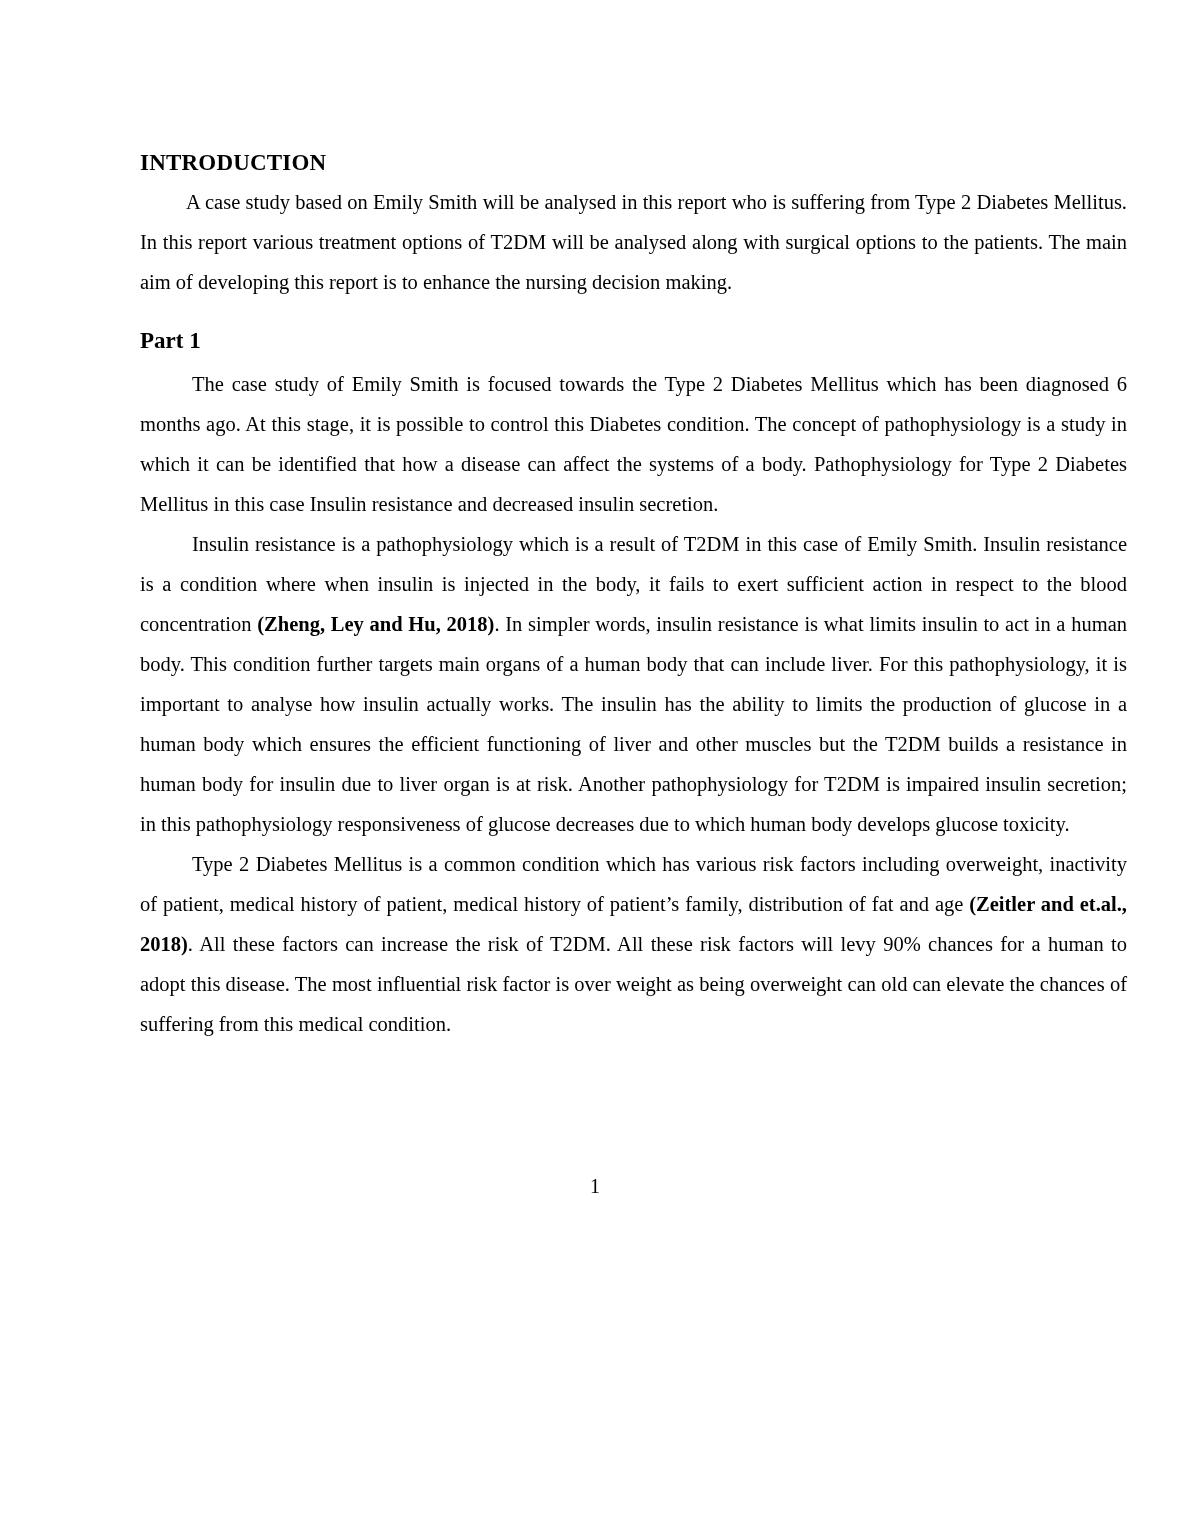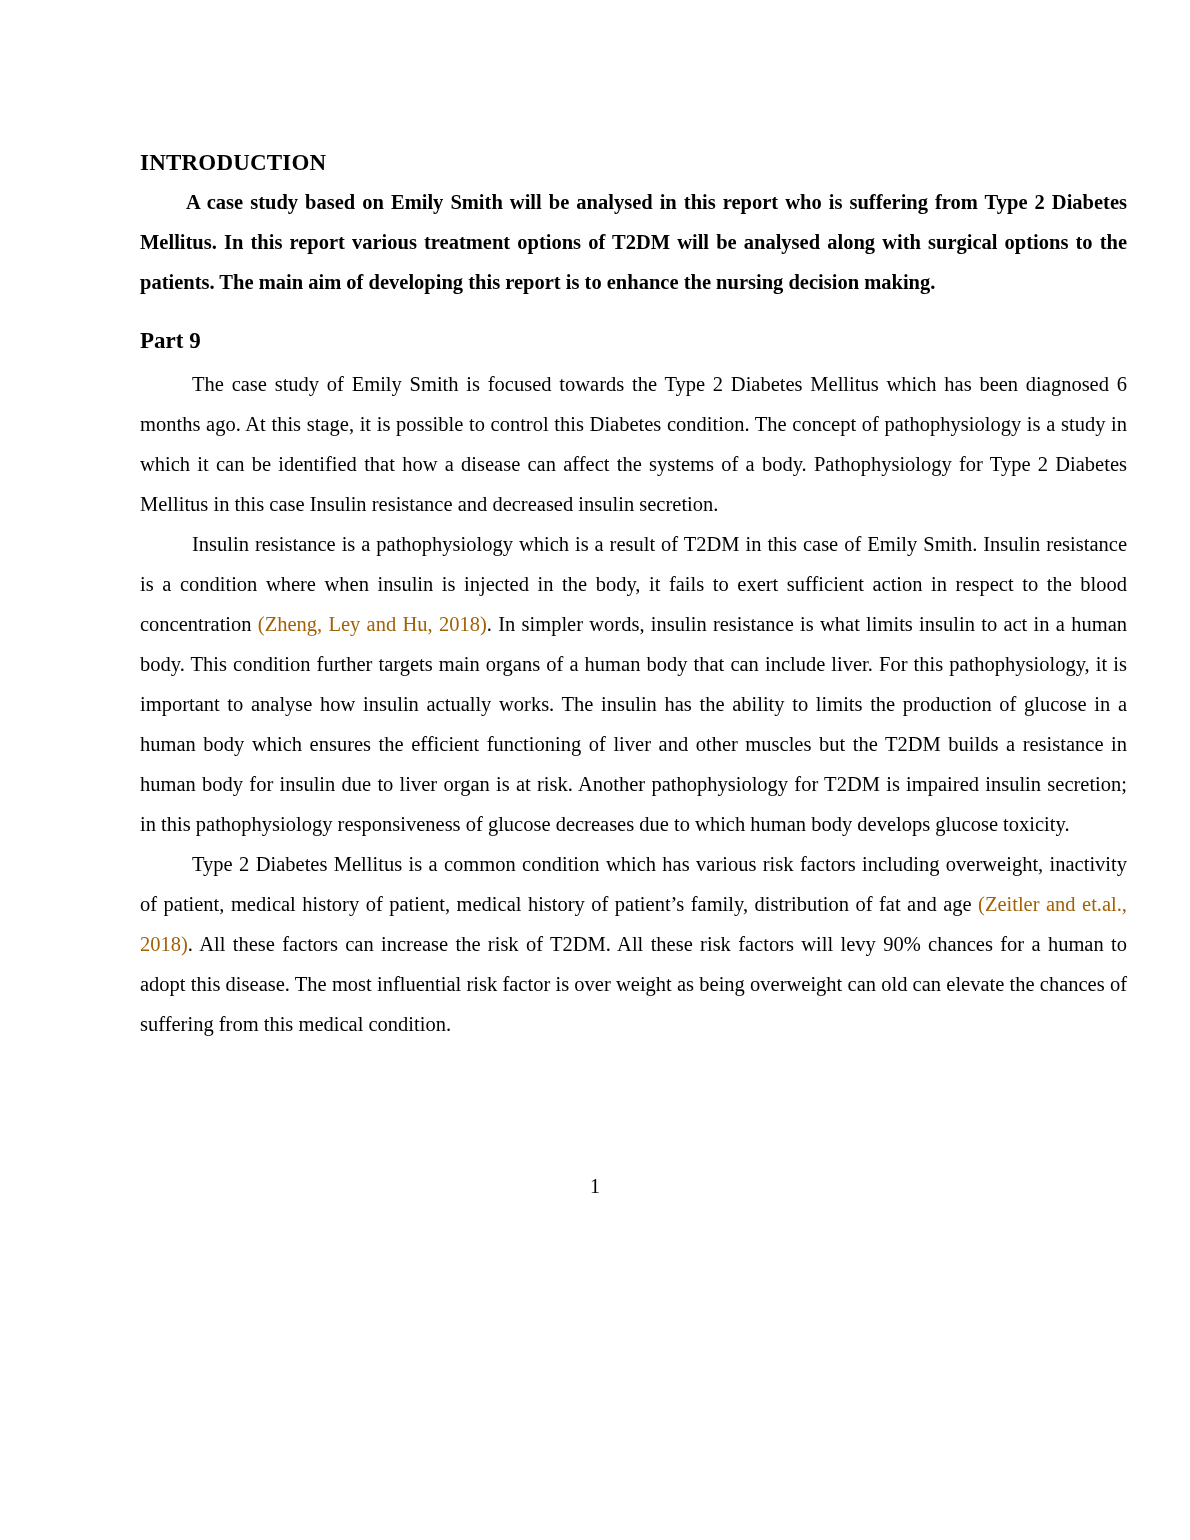--- a/index.html
+++ b/index.html
@@ -40,44 +40,44 @@
   p.body-par {
     font-size: 20.5px;
     line-height: 40px;
     margin: 0 0 0 0;
     text-align: justify;
     text-indent: 52px;
     hyphens: none;
   }
   p.body-par.first-after-heading {
     text-indent: 46px;
-    font-weight: bold;
   }
   .cite {
-    color: #a16207;
+    color: #000000;
+    font-weight: bold;
   }
   .page-number {
     position: absolute;
     bottom: 42px;
     left: 0;
     width: 1190px;
     text-align: center;
     font-size: 20px;
   }
 </style>
 </head>
 <body>
 
 <div class="page">
 
   <h1 class="doc-heading">INTRODUCTION</h1>
 
   <p class="body-par first-after-heading">A case study based on Emily Smith will be analysed in this report who is suffering from Type 2 Diabetes Mellitus. In this report various treatment options of T2DM will be analysed along with surgical options to the patients. The main aim of developing this report is to enhance the nursing decision making.</p>
 
-  <h2 class="doc-subheading">Part 9</h2>
+  <h2 class="doc-subheading">Part 1</h2>
 
 
   <p class="body-par">The case study of Emily Smith is focused towards the Type 2 Diabetes Mellitus which has been diagnosed 6 months ago. At this stage, it is possible to control this Diabetes condition. The concept of pathophysiology is a study in which it can be identified that how a disease can affect the systems of a body. Pathophysiology for Type 2 Diabetes Mellitus in this case Insulin resistance and decreased insulin secretion.</p>
 
   <p class="body-par"><span>Insulin resistance is a pathophysiology which is a result of T2DM in this case of Emily Smith. Insulin resistance is a condition where when insulin is injected in the body, it fails to exert sufficient action in respect to the blood concentration </span><span class="cite">(Zheng, Ley and Hu, 2018)</span><span>. In simpler words, insulin resistance is what limits insulin to act in a human body. This condition further targets main organs of a human body that can include liver. For this pathophysiology, it is important to analyse how insulin actually works. The insulin has the ability to limits the production of glucose in a human body which ensures the efficient functioning of liver and other muscles but the T2DM builds a resistance in human body for insulin due to liver organ is at risk. Another pathophysiology for T2DM is impaired insulin secretion; in this pathophysiology responsiveness of glucose decreases due to which human body develops glucose toxicity.</span></p>
 
   <p class="body-par"><span>Type 2 Diabetes Mellitus is a common condition which has various risk factors including overweight, inactivity of patient, medical history of patient, medical history of patient’s family, distribution of fat and age </span><span class="cite">(Zeitler and et.al., 2018)</span><span>. All these factors can increase the risk of T2DM. All these risk factors will levy 90% chances for a human to adopt this disease. The most influential risk factor is over weight as being overweight can old can elevate the chances of suffering from this medical condition.</span></p>
 
 
   <div class="page-number">1</div>

